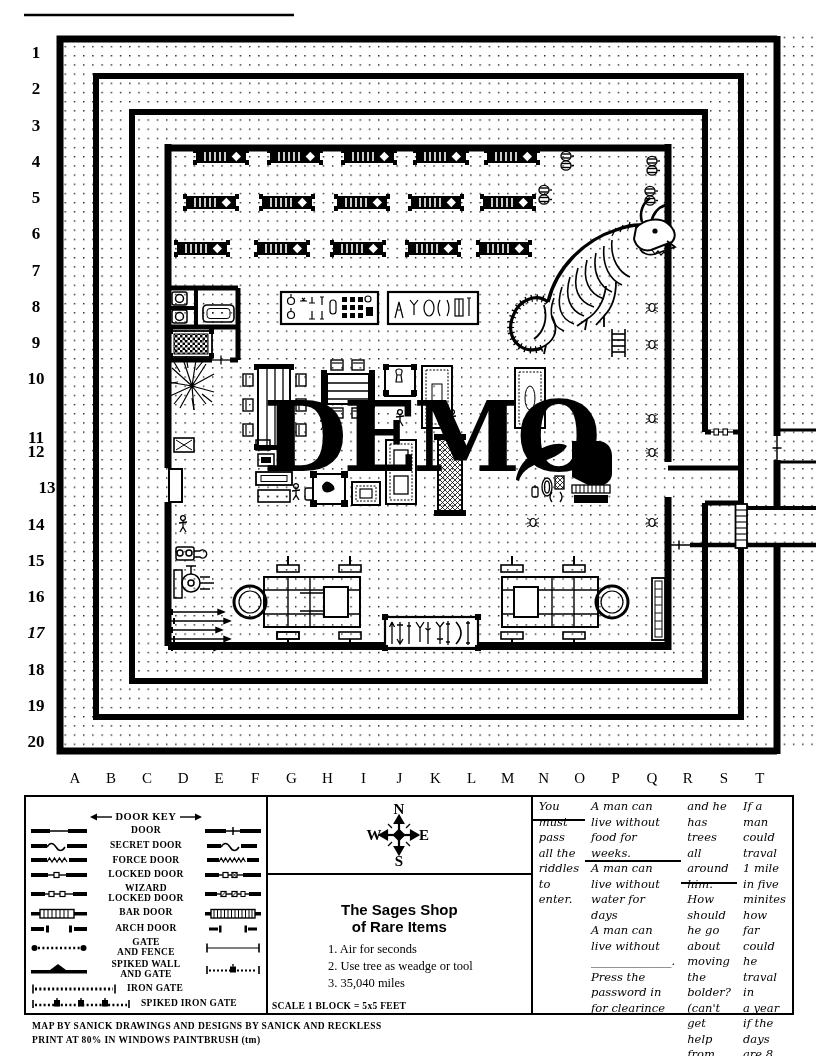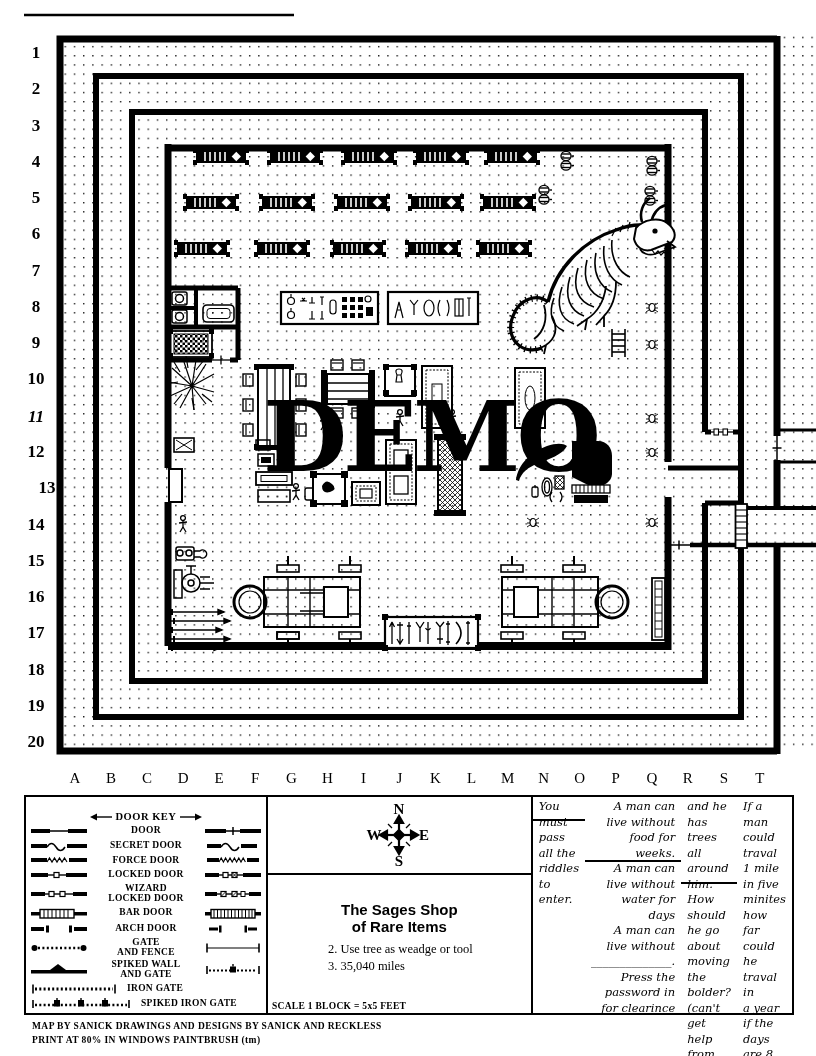--- a/index.html
+++ b/index.html
@@ -559,27 +559,27 @@
       <div class="rlab" style="top: 43px;">1</div>
       <div class="rlab" style="top: 79.27px;">2</div>
       <div class="rlab" style="top: 115.54px;">3</div>
       <div class="rlab" style="top: 151.81px;">4</div>
       <div class="rlab" style="top: 188.08px;">5</div>
       <div class="rlab" style="top: 224.35px;">6</div>
       <div class="rlab" style="top: 260.62px;">7</div>
       <div class="rlab" style="top: 296.89px;">8</div>
       <div class="rlab" style="top: 333.16px;">9</div>
       <div class="rlab" style="top: 369.43px;">10</div>
-      <div class="rlab" style="top: 407px; font-style: italic;">11</div>
+      <div class="rlab" style="top: 428px;">11</div>
       <div class="rlab" style="top: 441.97px;">12</div>
       <div class="rlab" style="top: 478.24px; margin-left: 11px;">13</div>
       <div class="rlab" style="top: 514.51px;">14</div>
       <div class="rlab" style="top: 550.78px;">15</div>
       <div class="rlab" style="top: 587.05px;">16</div>
-      <div class="rlab" style="top: 623.32px;">17</div>
+      <div class="rlab" style="top: 623.32px; font-style: italic;">17</div>
       <div class="rlab" style="top: 659.59px;">18</div>
       <div class="rlab" style="top: 695.86px;">19</div>
       <div class="rlab" style="top: 732.13px;">20</div>
     </div>
   <div id="col-labels">
       <div class="clab" style="left: 64px;">A</div>
       <div class="clab" style="left: 100.05px;">B</div>
       <div class="clab" style="left: 136.1px;">C</div>
       <div class="clab" style="left: 172.15px;">D</div>
       <div class="clab" style="left: 208.2px;">E</div>
@@ -875,32 +875,33 @@
               </g>
           </g>
         </svg>
       </div>
       <div class="info-box">
         <div class="map-title">
           <div>The Sages Shop</div>
           <div>of Rare Items</div>
         </div>
         <div class="answers">
+          <div>1.  Air for seconds</div>
           <div>2.  Use tree as weadge or tool</div>
           <div>3.  35,040 miles</div>
         </div>
         <div class="scale-line">SCALE 1 BLOCK = 5x5 FEET</div>
       </div>
     </div>
 
     <div class="lg-col3">
       <div class="r-box" style="height:18px;">
         <div>You must pass all the riddles to enter.</div>
       </div>
-      <div class="r-box" style="height:59px;text-align:right;">
+      <div class="r-box" style="height:59px;">
         <div>A man can live without food for weeks.</div>
         <div>A man can live without water for days</div>
         <div>A man can live without ______________.</div>
         <div>Press the password in for clearince</div>
       </div>
       <div class="r-box" style="height:81px;">
         <div>and he has trees all around him.</div>
         <div>How should he go about moving the</div>
         <div>bolder?</div>
         <div>(can't get help from frends)</div>

